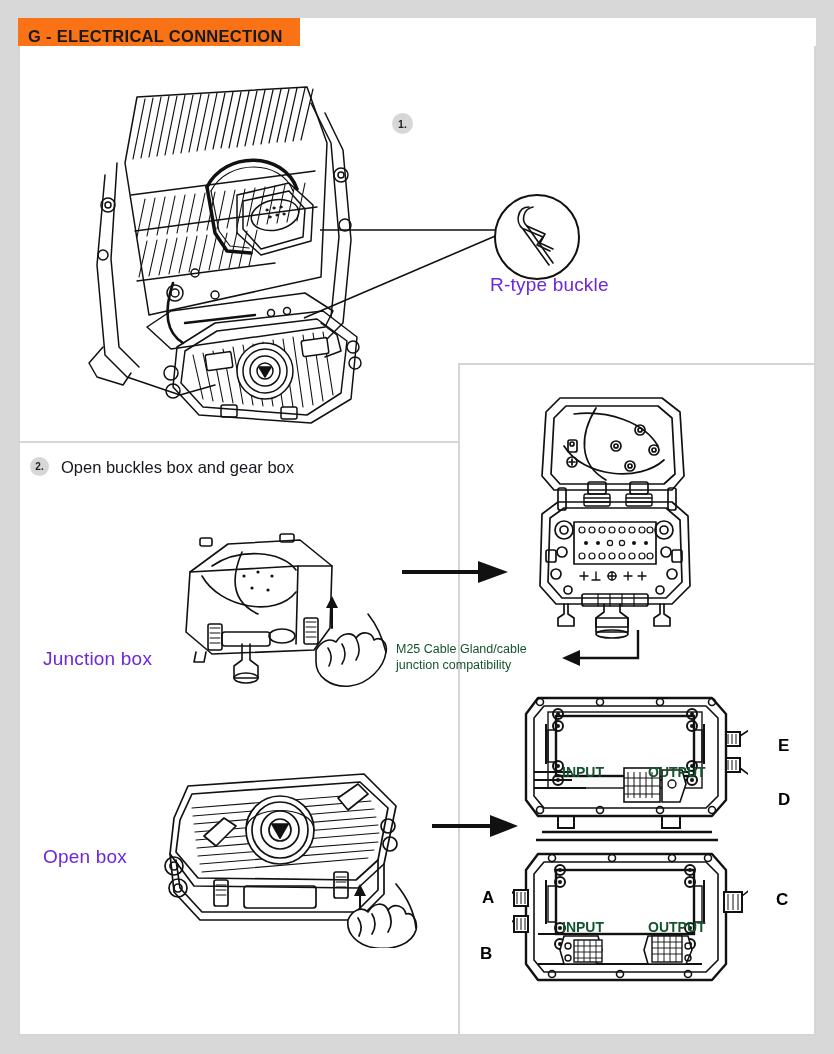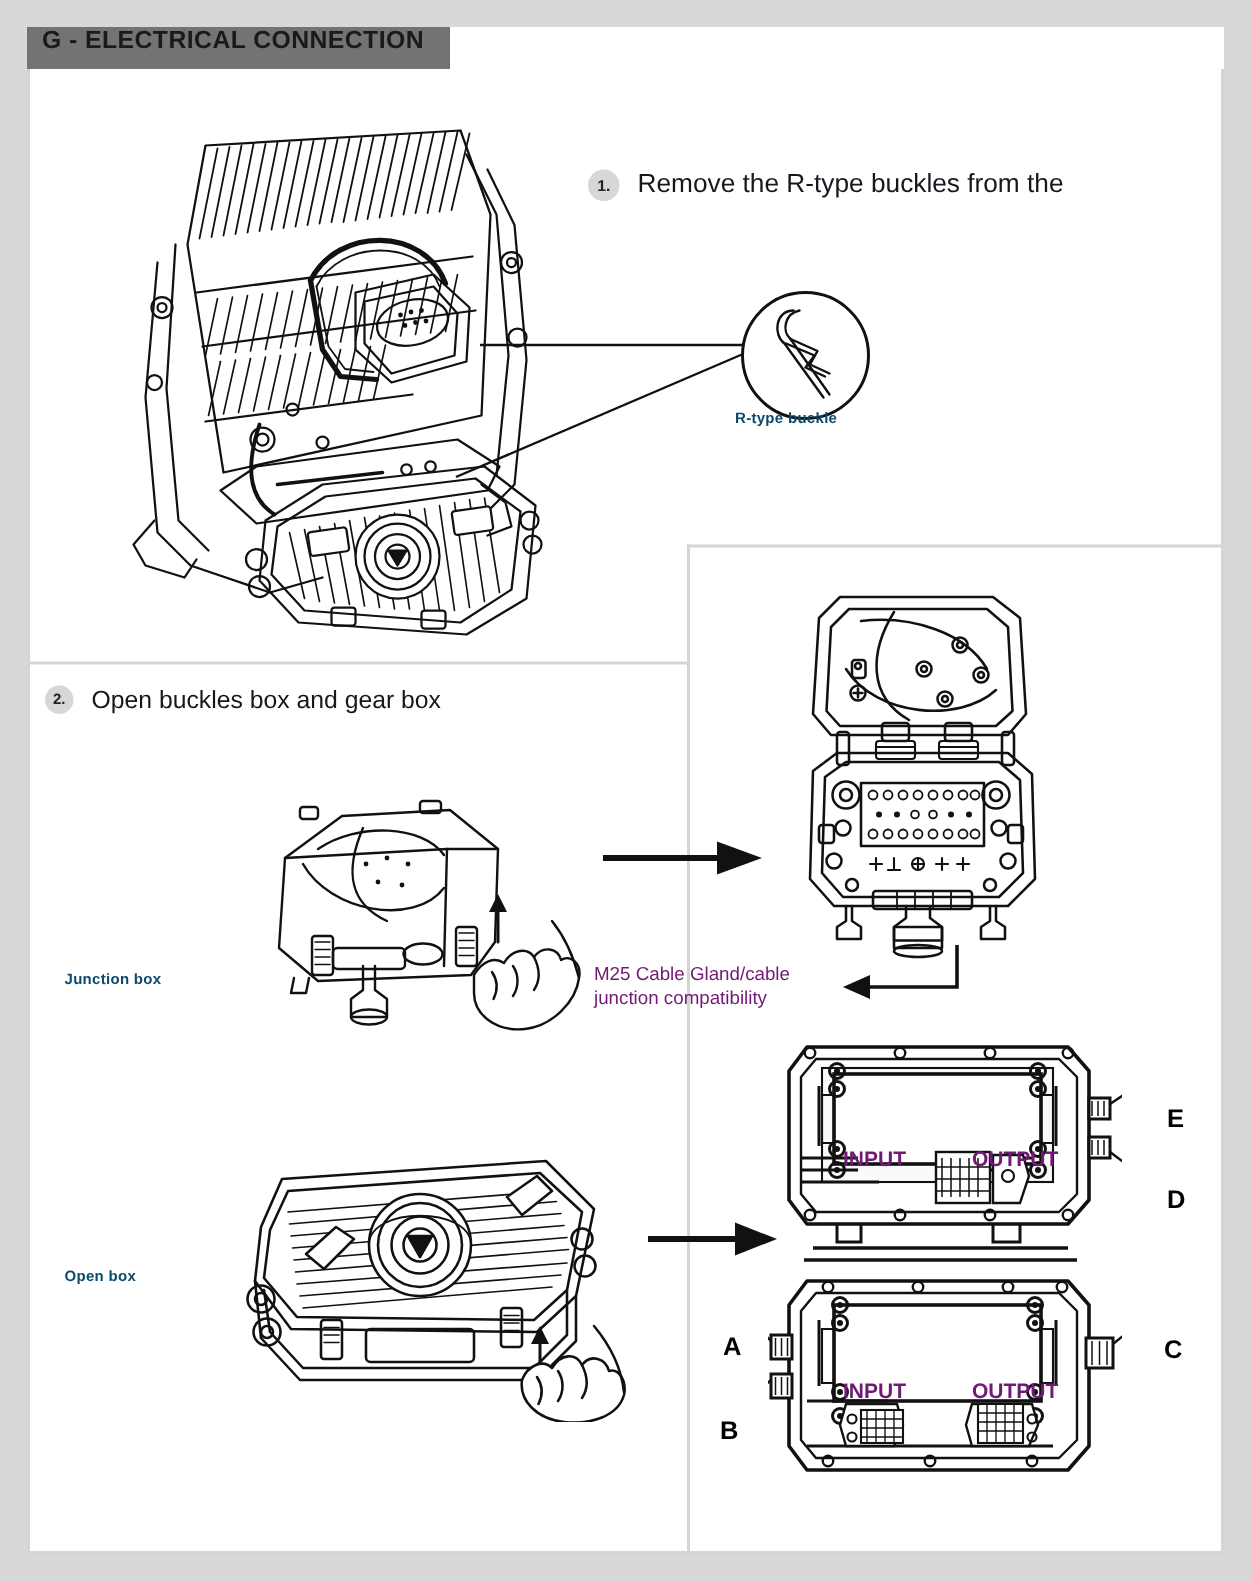--- a/index.html
+++ b/index.html
@@ -25,23 +25,23 @@
     background: #ffffff;
     box-sizing: border-box;
   }
   
   #section-header {
     position: absolute;
     left: 18px;
     top: 18px;
     width: 282px;
     height: 28px;
-    background: #737373;
+    background: #f97316;
     display: flex;
-    align-items: flex-start;
+    align-items: flex-end;
     padding-left: 10px;
     box-sizing: border-box;
   }
   #section-header .title {
     font-size: 16.5px;
     font-weight: bold;
     letter-spacing: 0.3px;
     color: #1a1a1a;
     white-space: nowrap;
   }
@@ -101,30 +101,30 @@
   .step-text {
     font-size: 17.5px;
     line-height: 25px;
     color: #16181d;
     margin-left: 12px;
   }
   .step-text.sm { font-size: 16.5px; }
 
   .bold-label {
     position: absolute;
-    font-size: 10px;
-    font-weight: bold;
-    color: #0c4a6e;
+    font-size: 19px;
+    font-weight: normal;
+    color: #6d28d9;
     letter-spacing: 0.2px;
   }
   .plain-label {
     position: absolute;
     font-size: 12.5px;
     line-height: 16px;
-    color: #701a75;
+    color: #14532d;
   }
   .marker-label {
     position: absolute;
     font-size: 17px;
     font-weight: bold;
     color: #000;
   }
   svg { display: block; }
   .art { position: absolute; }
 </style>
@@ -139,21 +139,21 @@
     <span class="title">G - ELECTRICAL CONNECTION</span>
   </div>
 
   <div id="inner-frame"></div>
   <div id="step-divider"></div>
   <div id="overlay-panel"></div>
 
   <div class="step-row" style="left:392px; top:110px; width:380px;">
     <span class="step-badge big">1.</span>
     <span class="step-text">
-      <span>Remove the R-type buckles from the</span><br>
+      <br>
     </span>
   </div>
 
   <div class="step-row" style="left:30px; top:455px; width:400px;">
     <span class="step-badge small">2.</span>
     <span class="step-text sm">Open buckles box and gear box</span>
   </div>
 
   <svg class="art" style="left:75px; top:55px;" width="320" height="375" viewBox="0 0 320 375">
     <g fill="none" stroke="#111" stroke-width="1.5" stroke-linejoin="round" stroke-linecap="round">

